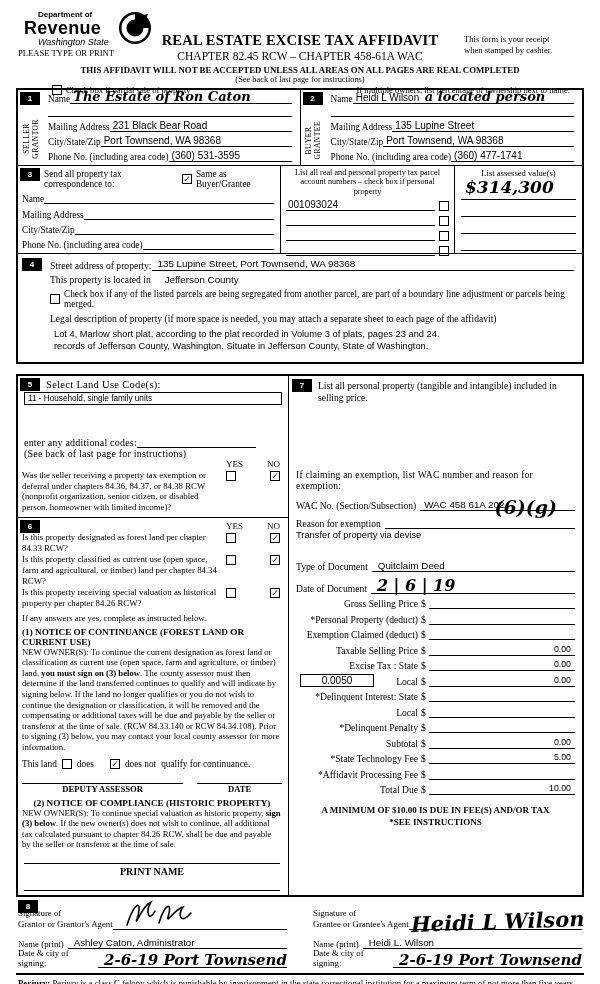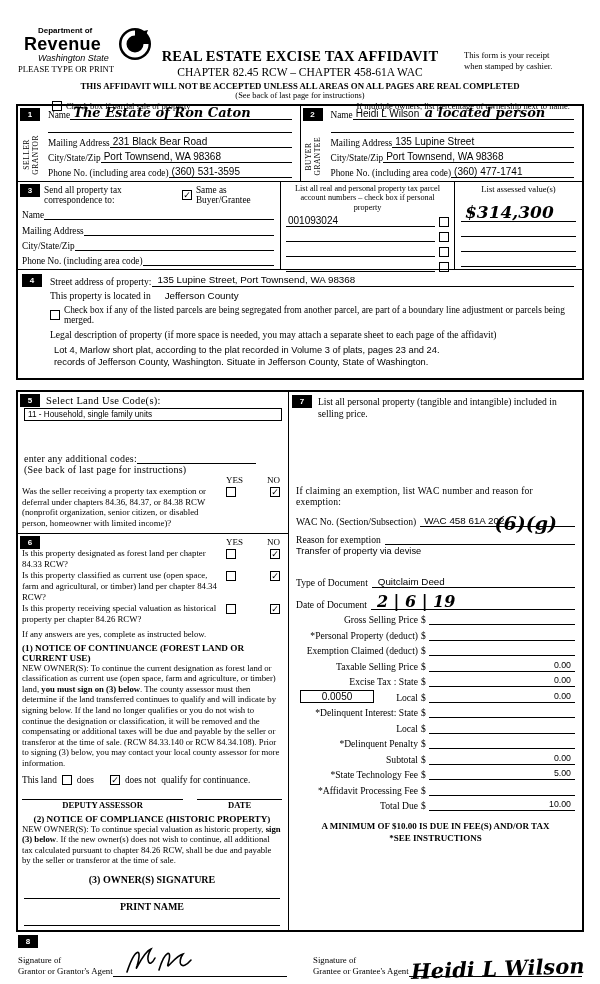--- a/index.html
+++ b/index.html
@@ -1,21 +1,21 @@
 <!DOCTYPE html>
 <html><head>
 <meta charset="utf-8">
 <style>
   * { box-sizing: border-box; margin: 0; padding: 0; }
   html,body { width:600px; background:#fff; }
   body { height:984px; overflow:hidden; color:#000; font-family:"Liberation Serif",serif; font-size:10px; position:relative; }
   .page { width:600px; height:984px; padding:4px 16px 0 16px; position:relative; }
 
   
-  .hdr { position:relative; height:84px;margin-top:16px; }
+  .hdr { position:relative; height:84px; }
   .logo { position:absolute; left:8px; top:6px; width:170px; font-family:"Liberation Sans",sans-serif; }
   .logo-text { display:inline-block; vertical-align:top; }
   .logo-dept { font-size:8px; font-weight:bold; margin-left:14px; }
   .logo-name { font-size:18px; font-weight:bold; letter-spacing:.3px; line-height:1; }
   .logo-state { font-size:9px; font-style:italic; margin-left:14px; }
   .logo-mark { display:inline-block; vertical-align:top; margin-left:2px; margin-top:0; }
   .hdr-center { text-align:center; padding-top:28px; }
   .title { font-weight:bold; font-size:14.5px; letter-spacing:.2px; }
   .subtitle { font-size:11.5px; margin-top:1px; }
   .receipt { position:absolute; right:2px; top:30px; width:118px; font-size:8.6px; line-height:1.25; }
@@ -48,21 +48,21 @@
   
   .row3 { display:flex; border-bottom:1px solid #000; height:88px; }
   .col3a { flex:0 0 262px; position:relative; padding:3px 6px 3px 4px; display:flex; flex-direction:column; justify-content:space-between; }
   .col3a-hdr { display:flex; align-items:center; gap:4px; font-size:9.3px; padding-left:22px; }
   .col3b { flex:0 0 175px; border-left:1px solid #000; border-right:1px solid #000; padding:2px 5px; display:flex; flex-direction:column; }
   .col3b-hdr { font-size:8.2px; text-align:center; line-height:1.15; }
   .parcelline { display:flex; align-items:flex-end; gap:4px; margin-top:3px; }
   .parcelline .pl { flex:1; border-bottom:1px solid #000; font-family:"Liberation Sans",sans-serif; font-size:10px; padding-left:2px; height:12px; }
   .col3c { flex:1; padding:2px 6px; display:flex; flex-direction:column; }
   .col3c-hdr { font-size:8.6px; text-align:center; }
-  .assessline { border-bottom:1px solid #000; margin-top:11px; height:20px; text-align:left; padding-left:4px; }
+  .assessline { border-bottom:1px solid #000; margin-top:2px; height:20px; text-align:left; padding-left:4px; }
   .assessline .hand { font-size:17px; }
   .assessblank { border-bottom:1px solid #000; height:17px; }
 
   
   .row4 { position:relative; padding:4px 8px 8px 4px; height:108px; }
   .r4line { display:flex; align-items:flex-end; font-size:9.6px; margin-bottom:3px; }
   .r4num { margin-right:8px; }
   .sansval { font-family:"Liberation Sans",sans-serif; font-size:9.8px; }
   .street-under { border-bottom:1px solid #000; padding:0 6px; }
   .r4cb { display:flex; align-items:center; gap:4px; font-size:9.3px; margin:4px 0 4px 28px; }
@@ -119,21 +119,21 @@
   .dollar { width:8px; flex:none; }
   .feeline { width:146px; flex:none; border-bottom:1px solid #000; text-align:right; font-family:"Liberation Sans",sans-serif; font-size:8.8px; padding-right:4px; line-height:1.3; }
   .ratebox { border:1px solid #000; width:74px; flex:none; text-align:center; font-family:"Liberation Sans",sans-serif; font-size:10px; margin-left:4px; }
   .minnote { text-align:center; font-weight:bold; font-size:9px; margin-top:10px; line-height:1.3; }
 
   
   .sec8 { position:relative; margin-top:3px; }
   .certify { text-align:center; font-weight:bold; font-size:9.4px; padding-left:24px; }
   .sec8-num { position:absolute; top:0; left:2px; }
   .siggrid { display:flex; gap:26px; margin-top:3px; padding:0 2px; }
-  .sigcol { flex:1;margin-top:12px; }
+  .sigcol { flex:1; }
   .sigrow1 { display:flex; align-items:flex-end; height:30px; }
   .siglabels { font-size:8.8px; line-height:1.25; flex:none; }
   .siglabels .b { font-weight:normal; }
   .sigline { flex:1; border-bottom:1px solid #000; position:relative; height:24px; }
   .sigscribble { position:absolute; left:8px; bottom:-4px; }
   .sighand { position:absolute; left:2px; bottom:-3px; font-size:21px; white-space:nowrap; transform:rotate(-2deg); }
   .sigrow { display:flex; align-items:flex-end; font-size:8.8px; margin-top:4px; height:15px; }
   .sigrow .u { flex:1; border-bottom:1px solid #000; margin-left:4px; padding-left:6px; white-space:nowrap; }
   .sigrow .hand { font-size:15px; }
 
@@ -389,21 +389,20 @@
         <div class="duline">
             <span class="l1"></span>
             <span class="l2"></span>
           </div>
         <div class="dulabels">
             <span class="l1">DEPUTY ASSESSOR</span>
             <span class="l2">DATE</span>
           </div>
         <div class="ntitle2">(2) NOTICE OF COMPLIANCE (HISTORIC PROPERTY)</div>
         <div class="para"><span>NEW OWNER(S): To continue special valuation as historic property, </span><b>sign (3) below</b><span>. If the new owner(s) does not wish to continue, all additional tax calculated pursuant to chapter 84.26 RCW, shall be due and payable by the seller or transferor at the time of sale.</span></div>
-        <div class="ctitle">(3)  OWNER(S) SIGNATURE</div>
         <div class="fullline"></div>
         <div class="ctitle" style="margin-top:2px;">PRINT NAME</div>
         <div class="fullline"></div>
       </div>
     </div>
 
     <div class="rightcol">
       <span class="numbox sec7-num">7</span>
       <div class="sec7-title">List all  personal property (tangible and intangible) included in selling price.</div>
 

